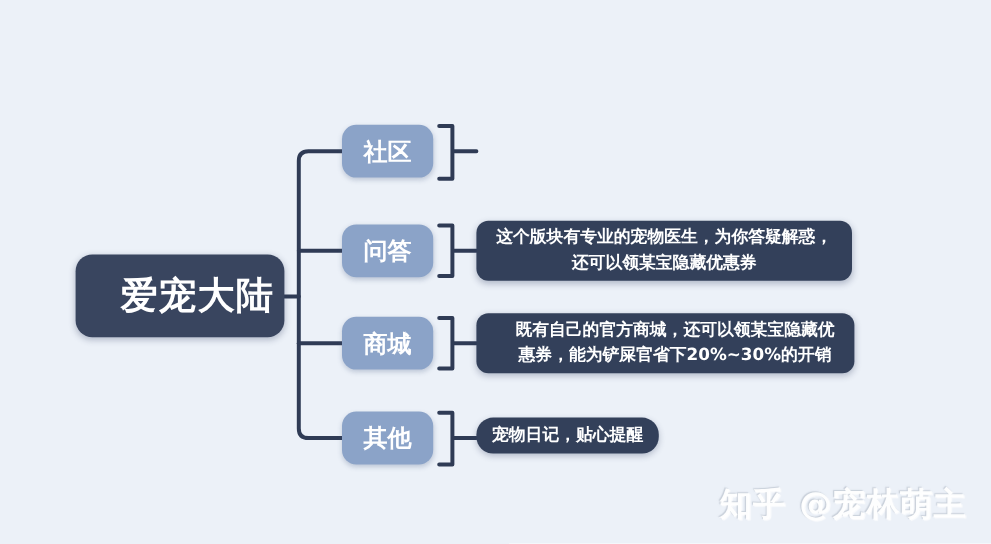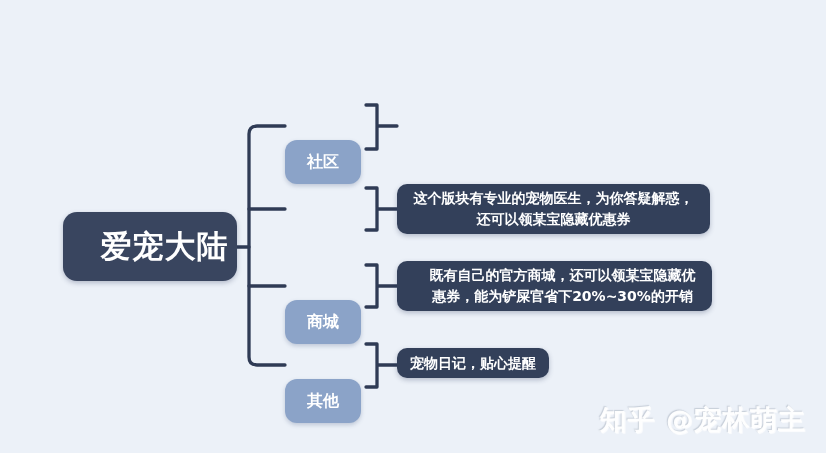--- a/index.html
+++ b/index.html
@@ -46,42 +46,41 @@
     letter-spacing: 1px;
     box-shadow: 0 2px 5px rgba(45, 60, 95, 0.30);
     padding-left: 29px;
   }
 
   .branch-node {
     left: 285px;
     width: 76px; height: 44px;
     background: #8ba3c8;
     border-radius: 12px;
-    font-size: 16px;
+    font-size: 20px;
     box-shadow: 0 2px 4px rgba(70, 90, 130, 0.28);
-    margin-top: 36px;
   }
   .branch-node.row-1 { top: 104px; }
   .branch-node.row-2 { top: 187px; }
   .branch-node.row-3 { top: 264px; }
   .branch-node.row-4 { top: 343px; }
 
   .desc-box {
     left: 397px;
     background: #33405a;
     border-radius: 10px;
     font-size: 14px;
     line-height: 1.5;
     padding: 4px 12px;
     box-shadow: 0 2px 5px rgba(45, 60, 95, 0.30);
   }
   .desc-box.row-1 { top: 103px; width: 318px; min-height: 50px; }
   .desc-box.row-2 { top: 184px; width: 313px; min-height: 47px; }
   .desc-box.row-3 { top: 261px; width: 315px; min-height: 48px; padding-left: 28px; }
-  .desc-box.row-4 { top: 348px; width: 152px; min-height: 30px; padding: 2px 10px; }
+  .desc-box.row-4 { top: 348px; width: 152px; min-height: 30px; padding: 2px 10px; border-radius: 14px; }
 
   .watermark {
     position: absolute;
     top: 402px;
     right: 20px;
     font-size: 27px;
     font-weight: bold;
     color: rgba(255, 255, 255, 0.96);
     text-shadow: -1px -1px 1px rgba(170, 178, 192, 0.55),
                   1px  1px 1px rgba(255, 255, 255, 0.85);
@@ -109,20 +108,23 @@
   </svg>
 
   <div class="node root-node">
     <span>爱宠大陆</span>
   </div>
 
   <div class="node branch-node row-1">
     <span>社区</span>
   </div>
 
+  <div class="node branch-node row-2">
+    <span>问答</span>
+  </div>
   <div class="node desc-box row-2">
     <span>这个版块有专业的宠物医生，为你答疑解惑，还可以领某宝隐藏优惠券</span>
   </div>
 
   <div class="node branch-node row-3">
     <span>商城</span>
   </div>
   <div class="node desc-box row-3">
     <span>既有自己的官方商城，还可以领某宝隐藏优惠券，能为铲屎官省下20%~30%的开销</span>
   </div>

